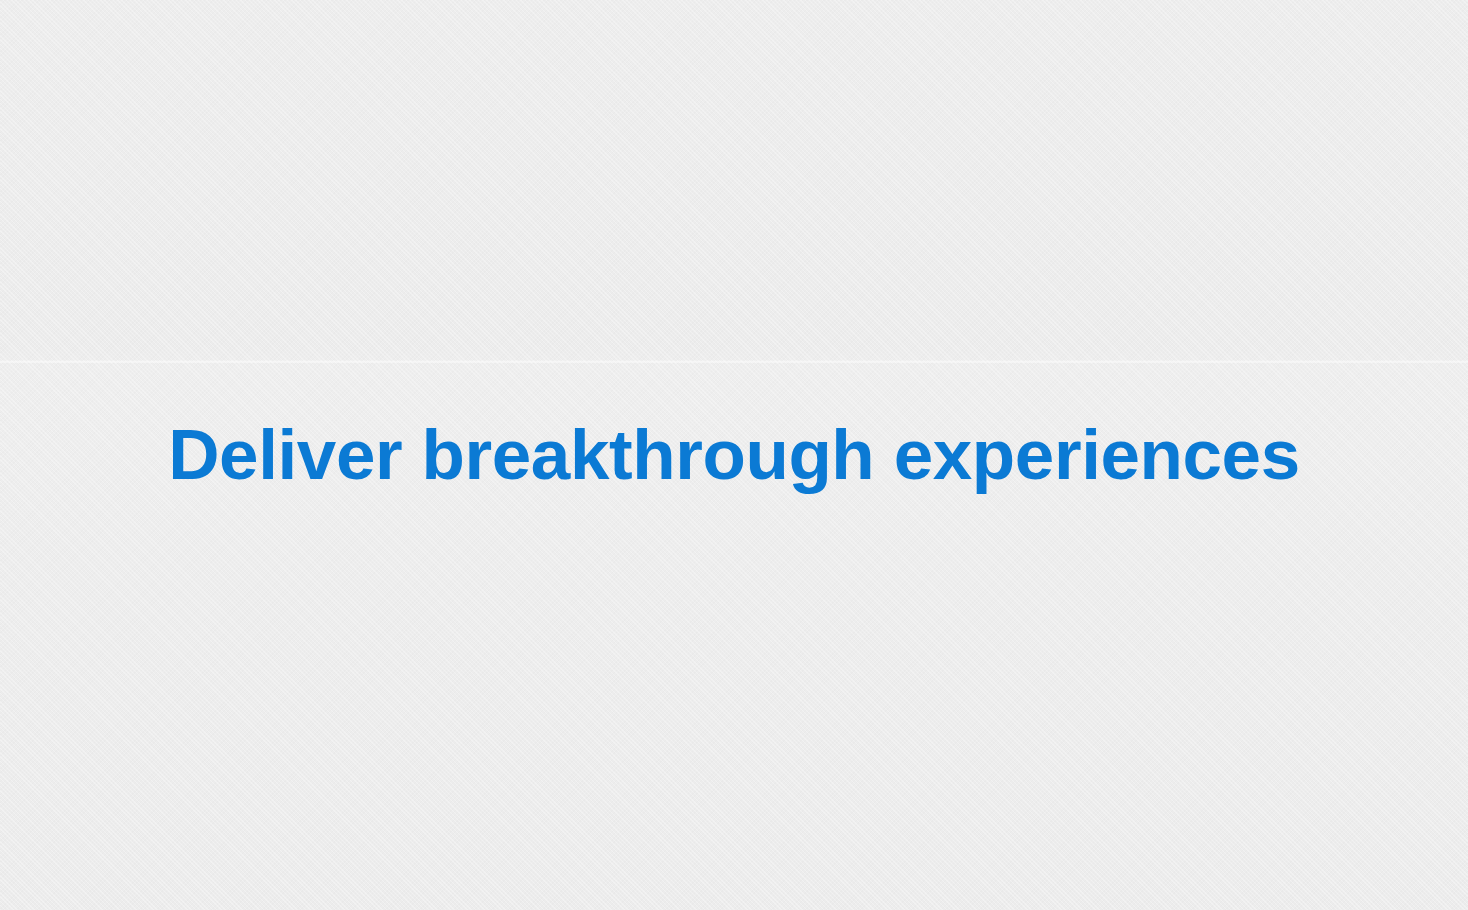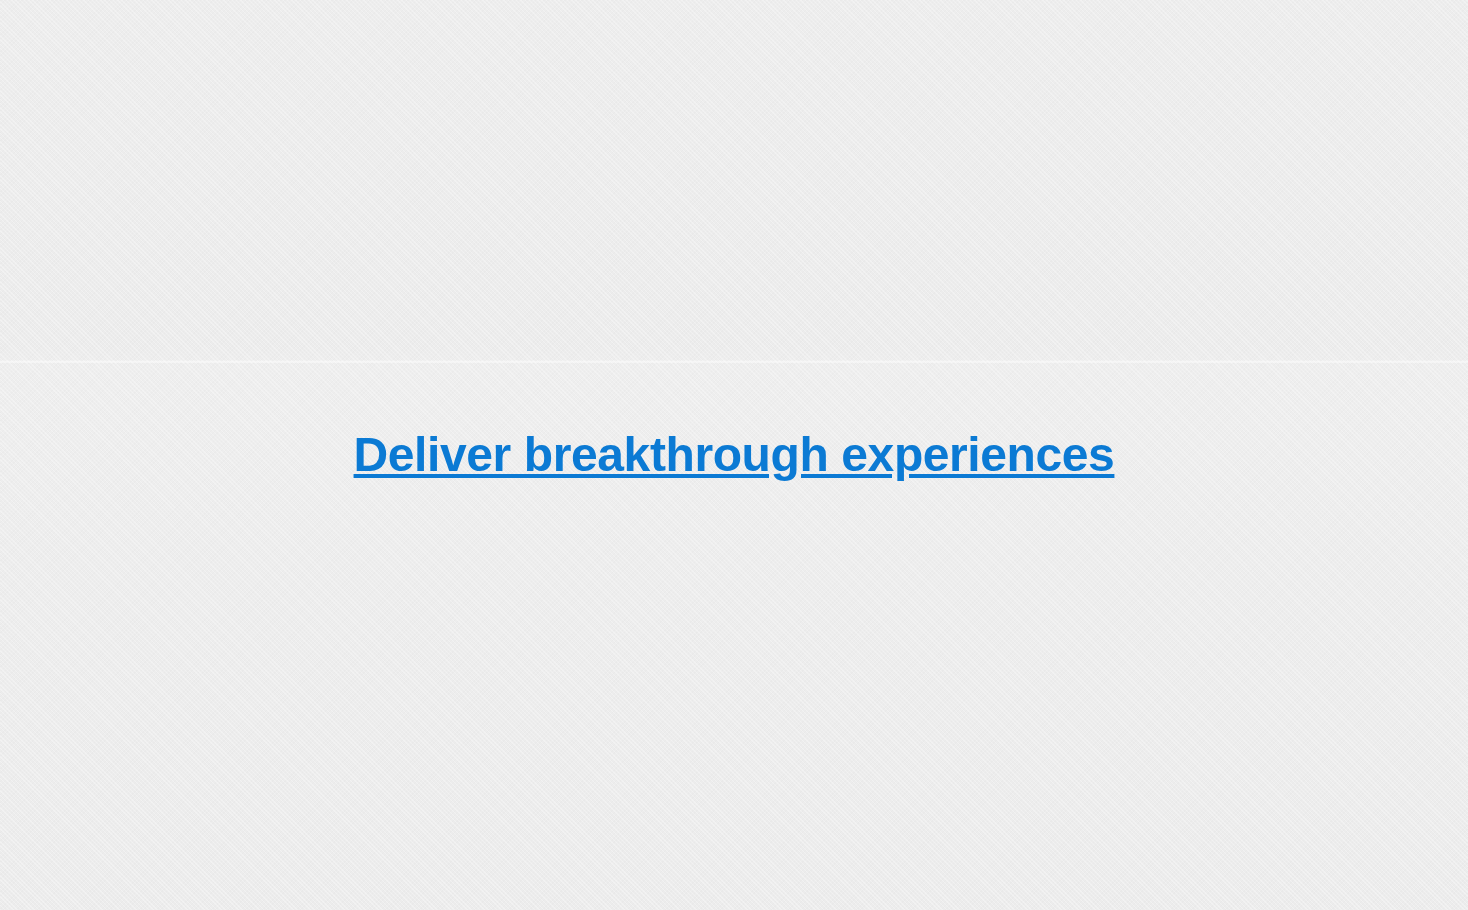--- a/index.html
+++ b/index.html
@@ -86,28 +86,27 @@
     width: 1468px;
     height: 88px;
     display: flex;
     align-items: center;
     justify-content: center;
   }
 
   .slide-title {
     margin: 0;
     font-family: "Liberation Sans", sans-serif;
-    font-size: 48px;
+    font-size: 71px;
     font-weight: bold;
     line-height: 1.06;
     letter-spacing: -0.4px;
     color: #0b7ad4;
     white-space: nowrap;
     text-align: center;
-    text-decoration: underline;
     -webkit-font-smoothing: antialiased;
   }
 </style>
 </head>
 <body>
 
 <div class="slide">
 
   <div class="slide-bg-gradient"></div>
   <div class="slide-bg-texture"></div>

